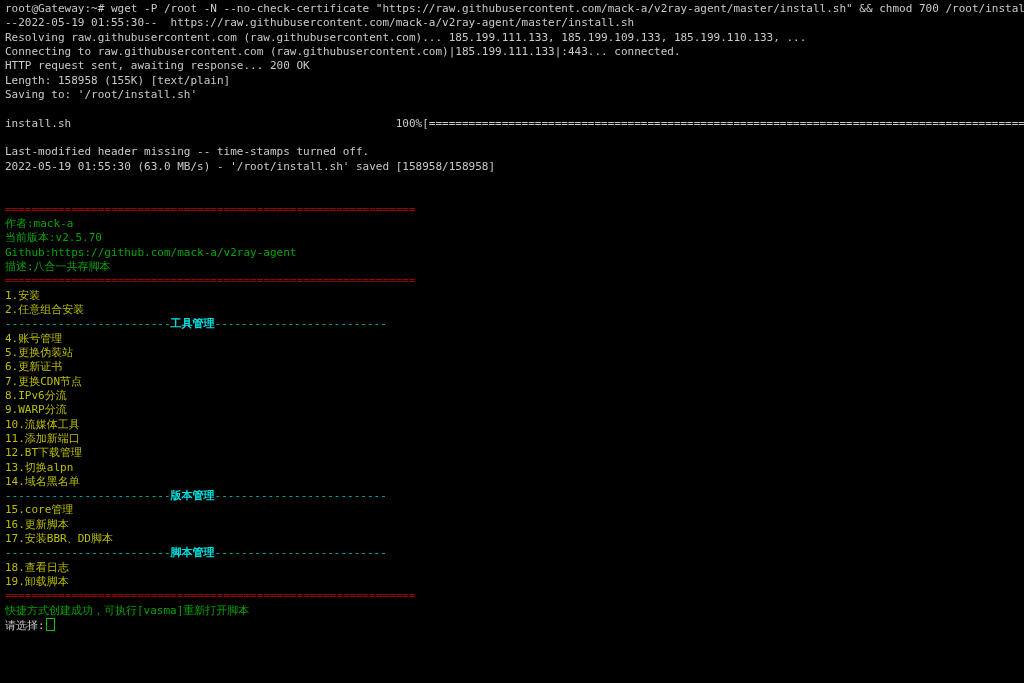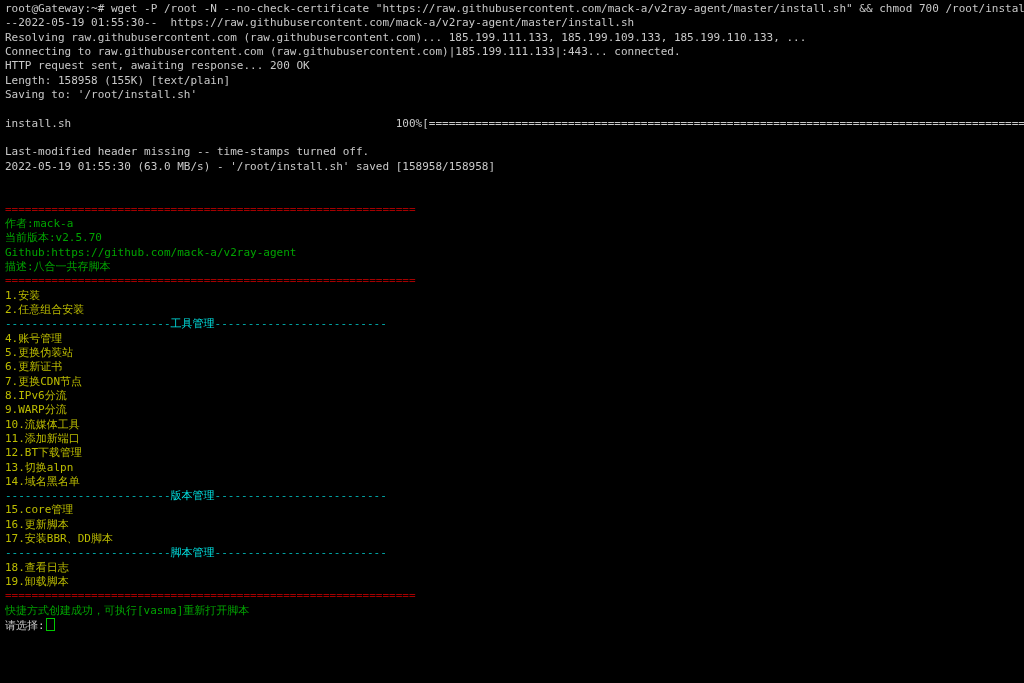--- a/index.html
+++ b/index.html
@@ -10,21 +10,21 @@
     padding:2px 0 0 5px;
     font-family:"DejaVu Sans Mono","Liberation Mono",monospace;
     font-size:11px;
     line-height:14.33px;
     white-space:pre;
     overflow:hidden;
     cursor:text;
   }
   .line{height:14.33px;overflow:hidden;}
   .seg{white-space:pre;}
-  .seg.b{font-weight:normal;}
+  .seg.b{font-weight:bold;}
   .cursor{
     display:inline-block;
     width:7px;height:11px;
     border:1px solid #00c800;
     vertical-align:-2px;
     margin-left:1px;
   }
 </style>
 </head>
 <body>

